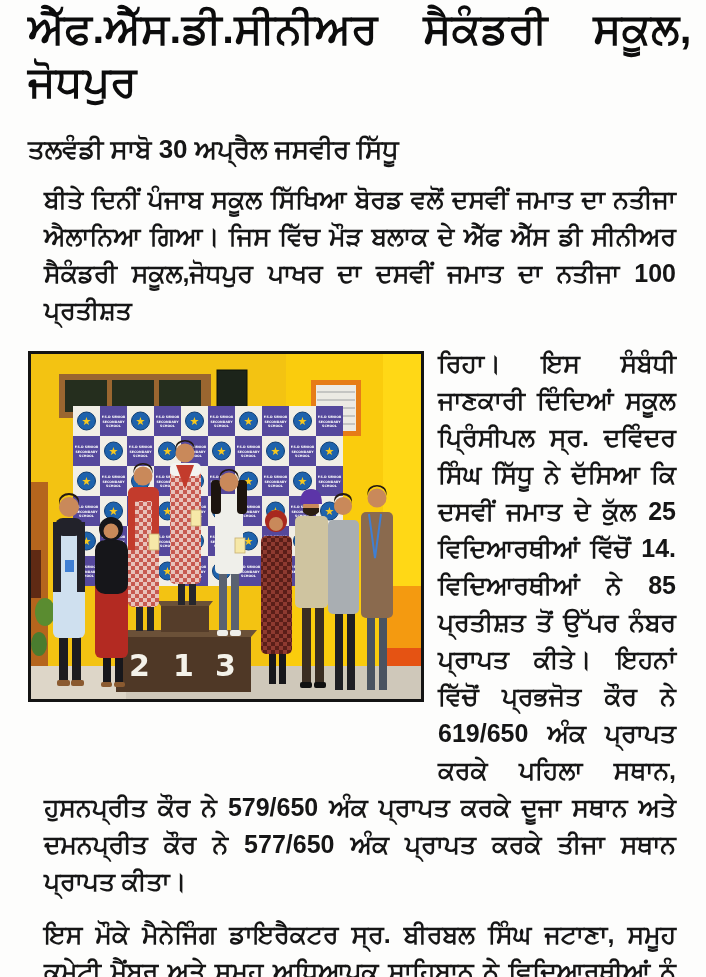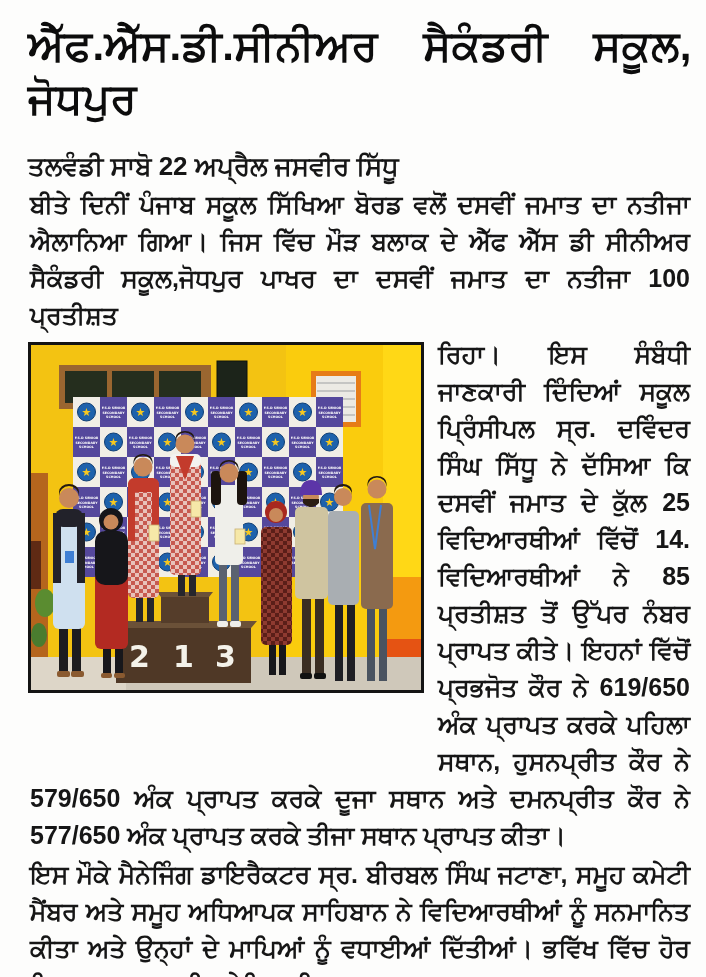--- a/index.html
+++ b/index.html
@@ -1,47 +1,47 @@
 <!DOCTYPE html>
 <html><head>
 <meta charset="utf-8">
 <style>
   html,body{margin:0;padding:0;background:#ffffff;}
   .page{
     width:706px;height:977px;background:#fdfdfc;overflow:hidden;
     font-family:"Liberation Sans","DejaVu Sans",sans-serif;color:#161616;
-    box-sizing:border-box;padding:20px 14px 0 28px;
+    box-sizing:border-box;padding:3px 14px 0 28px;
   }
   .headline{font-weight:bold;color:#0c0c0c;}
   .hl-line{font-size:42px;line-height:1.25;text-align:justify;text-align-last:justify;letter-spacing:.5px;}
   .hl-line.first{margin-bottom:26px;}
   .hl-line.second{margin-bottom:10px;}
   .byline{font-size:26px;font-weight:bold;margin:6px 0 4px 0;}
   .bodytext{font-size:25px;line-height:37px;font-weight:600;text-align:justify;}
-  .bodytext p{margin:2px;}
+  .bodytext p{margin:16px;}
   .photo-frame{
     float:left;width:390px;height:345px;border:3px solid #141414;
     margin:6px 14px 52px 0;background:#f3c312;
   }
   .photo-frame svg{display:block;width:100%;height:100%;}
   .clearfix::after{content:"";display:block;clear:both;}
   .podium-num{font-family:"DejaVu Sans",sans-serif;font-weight:bold;font-size:30px;fill:#f4f2ea;}
   .tile-txt{font-family:"DejaVu Sans",sans-serif;font-size:3.2px;fill:#ffffff;text-anchor:middle;font-weight:bold;}
   .star-txt{font-family:"DejaVu Sans",sans-serif;font-size:11px;fill:#f6c81f;text-anchor:middle;}
 </style>
 </head>
 <body>
 
 <div class="page">
 
   <div class="headline">
     <div class="hl-line first">ਐੱਫ.ਐੱਸ.ਡੀ.ਸੀਨੀਅਰ ਸੈਕੰਡਰੀ ਸਕੂਲ, ਜੋਧਪੁਰ</div>
   </div>
 
-  <div class="byline">ਤਲਵੰਡੀ ਸਾਬੋ 22 ਅਪ੍ਰੈਲ ਜਸਵੀਰ ਸਿੱਧੂ</div>
+  <div class="byline">ਤਲਵੰਡੀ ਸਾਬੋ 30 ਅਪ੍ਰੈਲ ਜਸਵੀਰ ਸਿੱਧੂ</div>
 
   <div class="bodytext clearfix">
     <p>ਬੀਤੇ ਦਿਨੀਂ ਪੰਜਾਬ ਸਕੂਲ ਸਿੱਖਿਆ ਬੋਰਡ ਵਲੋਂ ਦਸਵੀਂ ਜਮਾਤ ਦਾ ਨਤੀਜਾ ਐਲਾਨਿਆ ਗਿਆ। ਜਿਸ ਵਿੱਚ ਮੌੜ ਬਲਾਕ ਦੇ ਐੱਫ ਐੱਸ ਡੀ ਸੀਨੀਅਰ ਸੈਕੰਡਰੀ ਸਕੂਲ,ਜੋਧਪੁਰ ਪਾਖਰ ਦਾ ਦਸਵੀਂ ਜਮਾਤ ਦਾ ਨਤੀਜਾ 100 ਪ੍ਰਤੀਸ਼ਤ</p>
 
     <div class="photo-frame">
       <svg viewBox="0 0 390 345" xmlns="http://www.w3.org/2000/svg" xmlns:xlink="http://www.w3.org/1999/xlink">
         <defs>
           <pattern id="chk" width="8" height="8" patternUnits="userSpaceOnUse">
             <rect width="8" height="8" fill="#e8c2ba"></rect>
             <rect x="0" y="0" width="4" height="4" fill="#c75a50"></rect>

